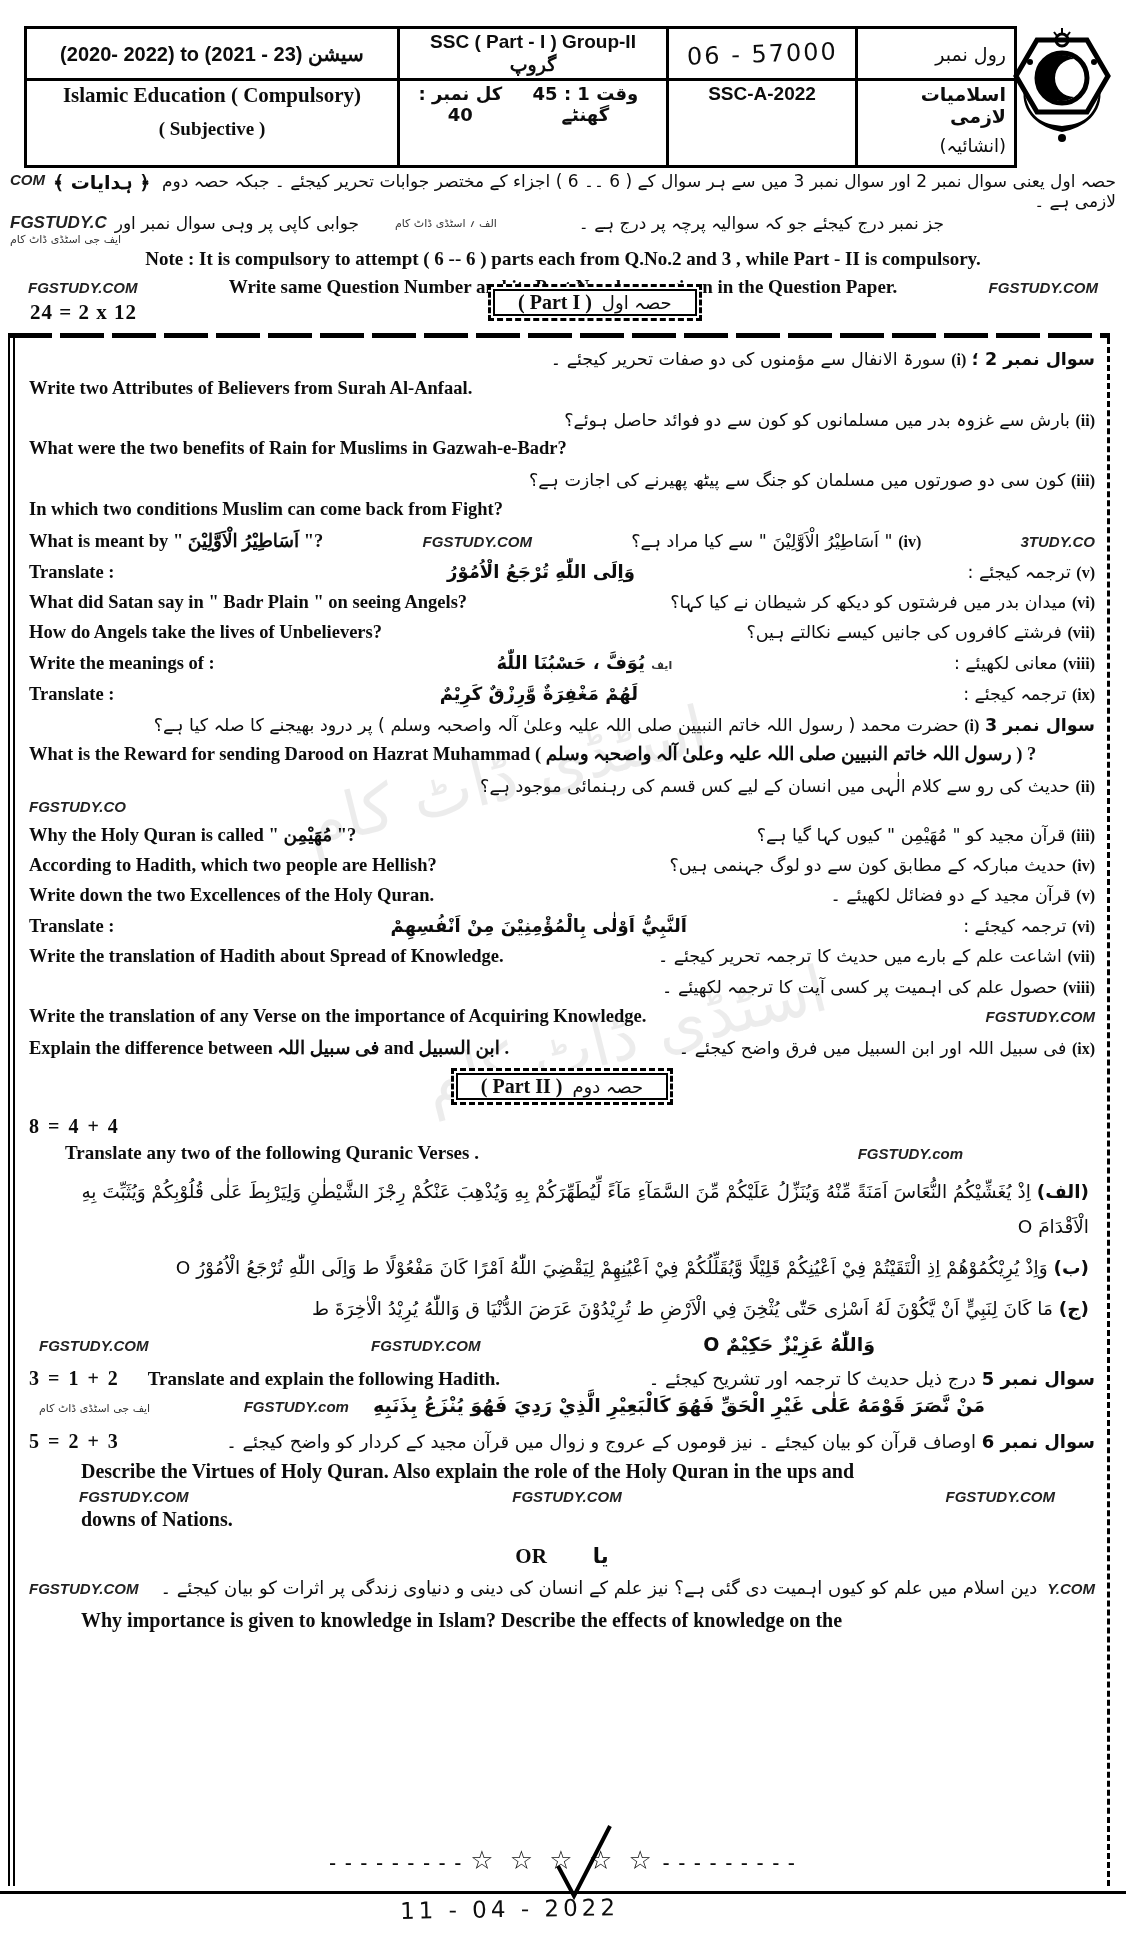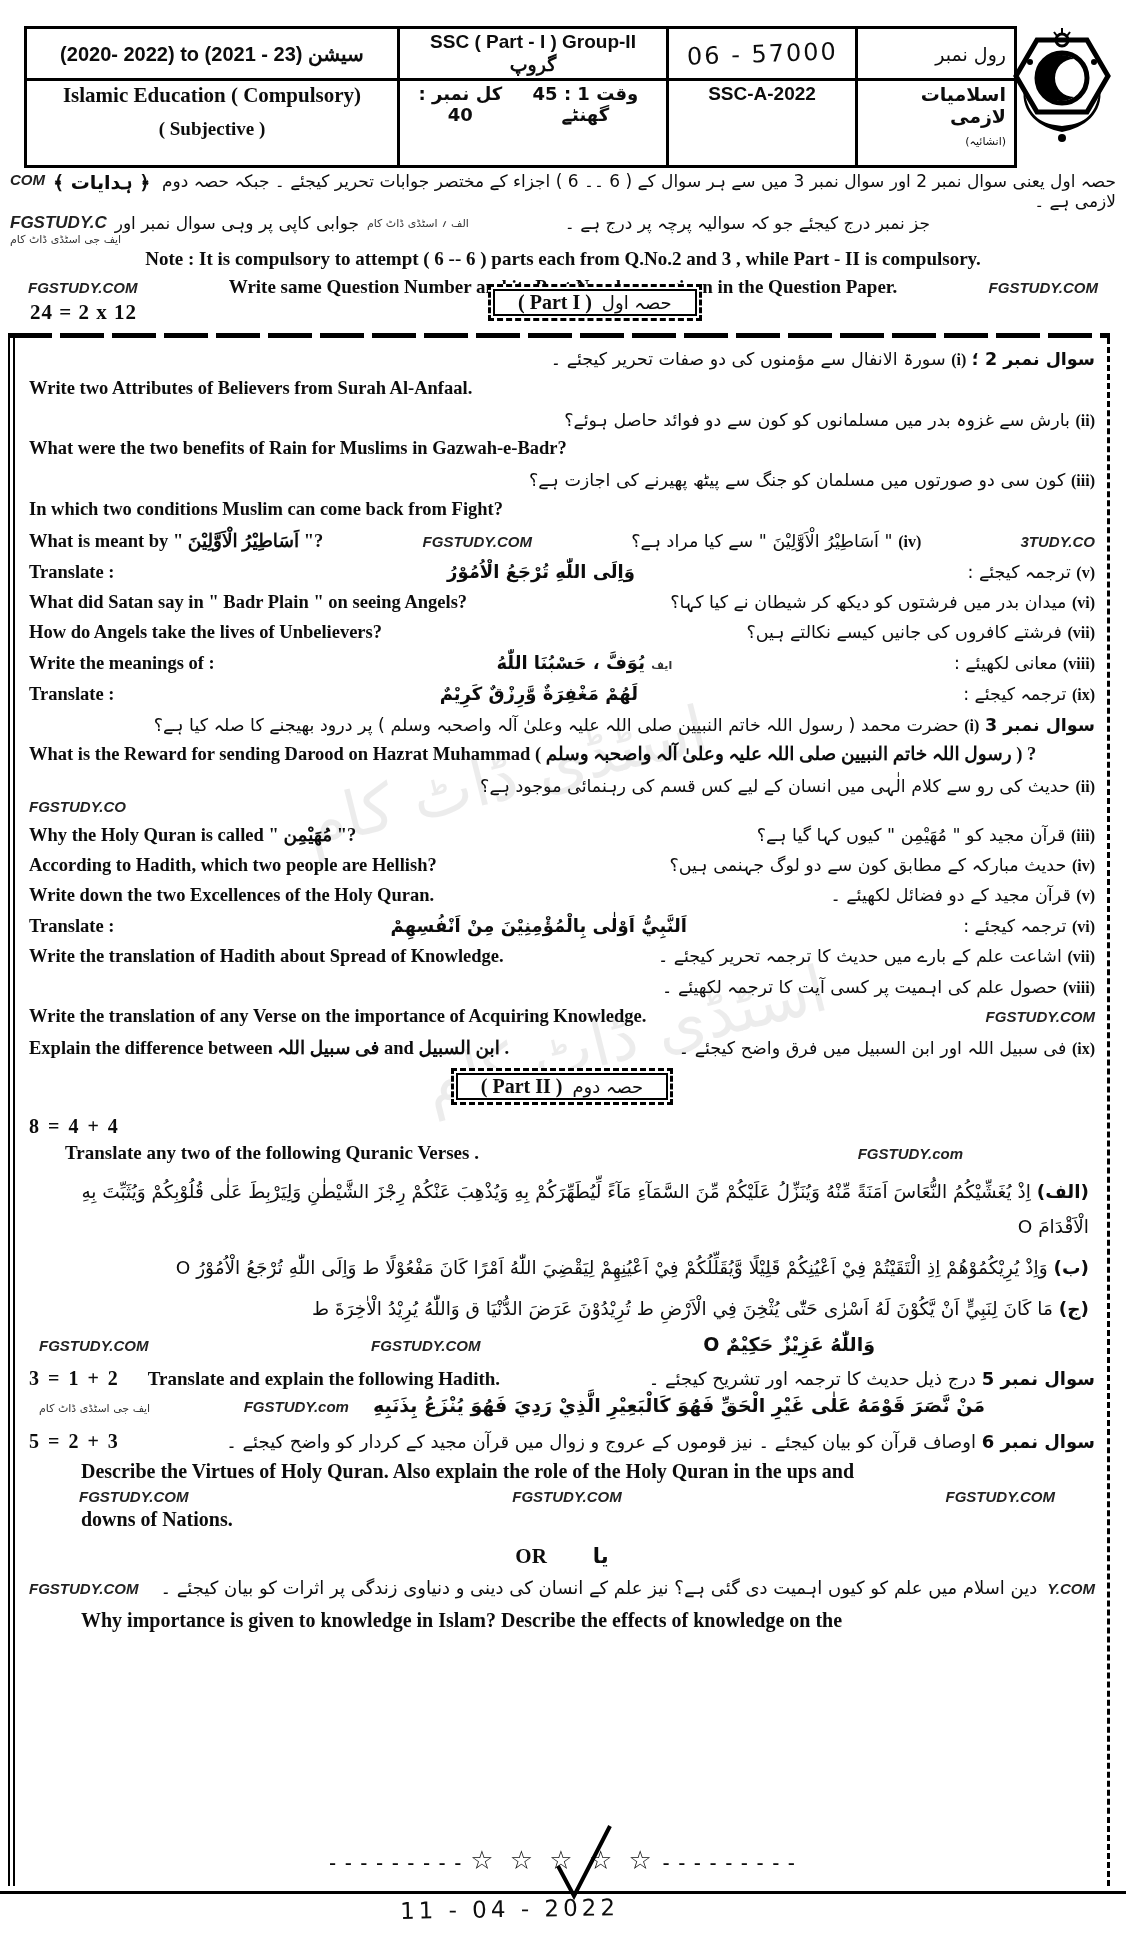--- a/index.html
+++ b/index.html
@@ -92,21 +92,21 @@
       </td>
       <td class="cell-prog">
         <div class="ur" style="font-size:18px;display:flex;justify-content:space-between;font-weight:bold;">
           <span>وقت 1 : 45 گھنٹے</span>
           <span>کل نمبر : 40</span>
         </div>
       </td>
       <td class="cell-code sans"><span>SSC-A-2022</span></td>
       <td class="cell-roll">
         <div class="ur" style="font-weight:bold;font-size:19px;">اسلامیات لازمی</div>
-        <div class="ur" style="font-size:11px;margin-top:8px;">(انشائیہ)</div>
+        <div class="ur" style="font-size:18px;margin-top:8px;">(انشائیہ)</div>
       </td>
     </tr>
   </tbody>
     </table>
 
   <div class="logo">
     <svg width="104" height="118" viewBox="0 0 104 118">
       <polygon points="27,12 77,12 98,48 77,84 27,84 6,48" fill="none" stroke="#000" stroke-width="5"></polygon>
       <circle cx="52" cy="50" r="25" fill="none" stroke="#000" stroke-width="5"></circle>
       <path d="M64 31 A 23 23 0 1 0 64 69 A 18 18 0 1 1 64 31 Z" fill="#000"></path>
@@ -123,21 +123,21 @@
 
   <div class="instr">
     <div class="irow">
       <span class="wm">COM</span>
       <span class="ornament">﴾ ہدایات ﴿</span>
       <span class="ur fill">حصہ اول یعنی سوال نمبر 2 اور سوال نمبر 3 میں سے ہر سوال کے ( 6 ۔۔ 6 ) اجزاء کے مختصر جوابات تحریر کیجئے ۔ جبکہ حصہ دوم لازمی ہے ۔</span>
     </div>
     <div class="irow" style="margin-top:2px;">
       <span class="wm" style="font-size:17px;">FGSTUDY.C</span>
       <span class="ur" style="font-size:17px;">جوابی کاپی پر وہی سوال نمبر اور</span>
-      <span class="wm-ur" style="margin-top:4px;">الف ؍ اسٹڈی ڈاٹ کام</span>
+      <span class="wm-ur" style="margin-top:4px;margin-left:28px;">الف ؍ اسٹڈی ڈاٹ کام</span>
       <span class="ur" style="flex:1;text-align:center;font-size:17px;">جز نمبر درج کیجئے جو کہ سوالیہ پرچہ پر درج ہے ۔</span>
       <span style="width:90px;"></span>
     </div>
     <div class="irow">
       <span class="wm-ur">ایف جی اسٹڈی ڈاٹ کام</span>
     </div>
   </div>
 
   <div class="note en">Note : It is compulsory to attempt ( 6 -- 6 ) parts each from  Q.No.2 and 3 , while Part - II is compulsory.</div>
   <div class="note2">

